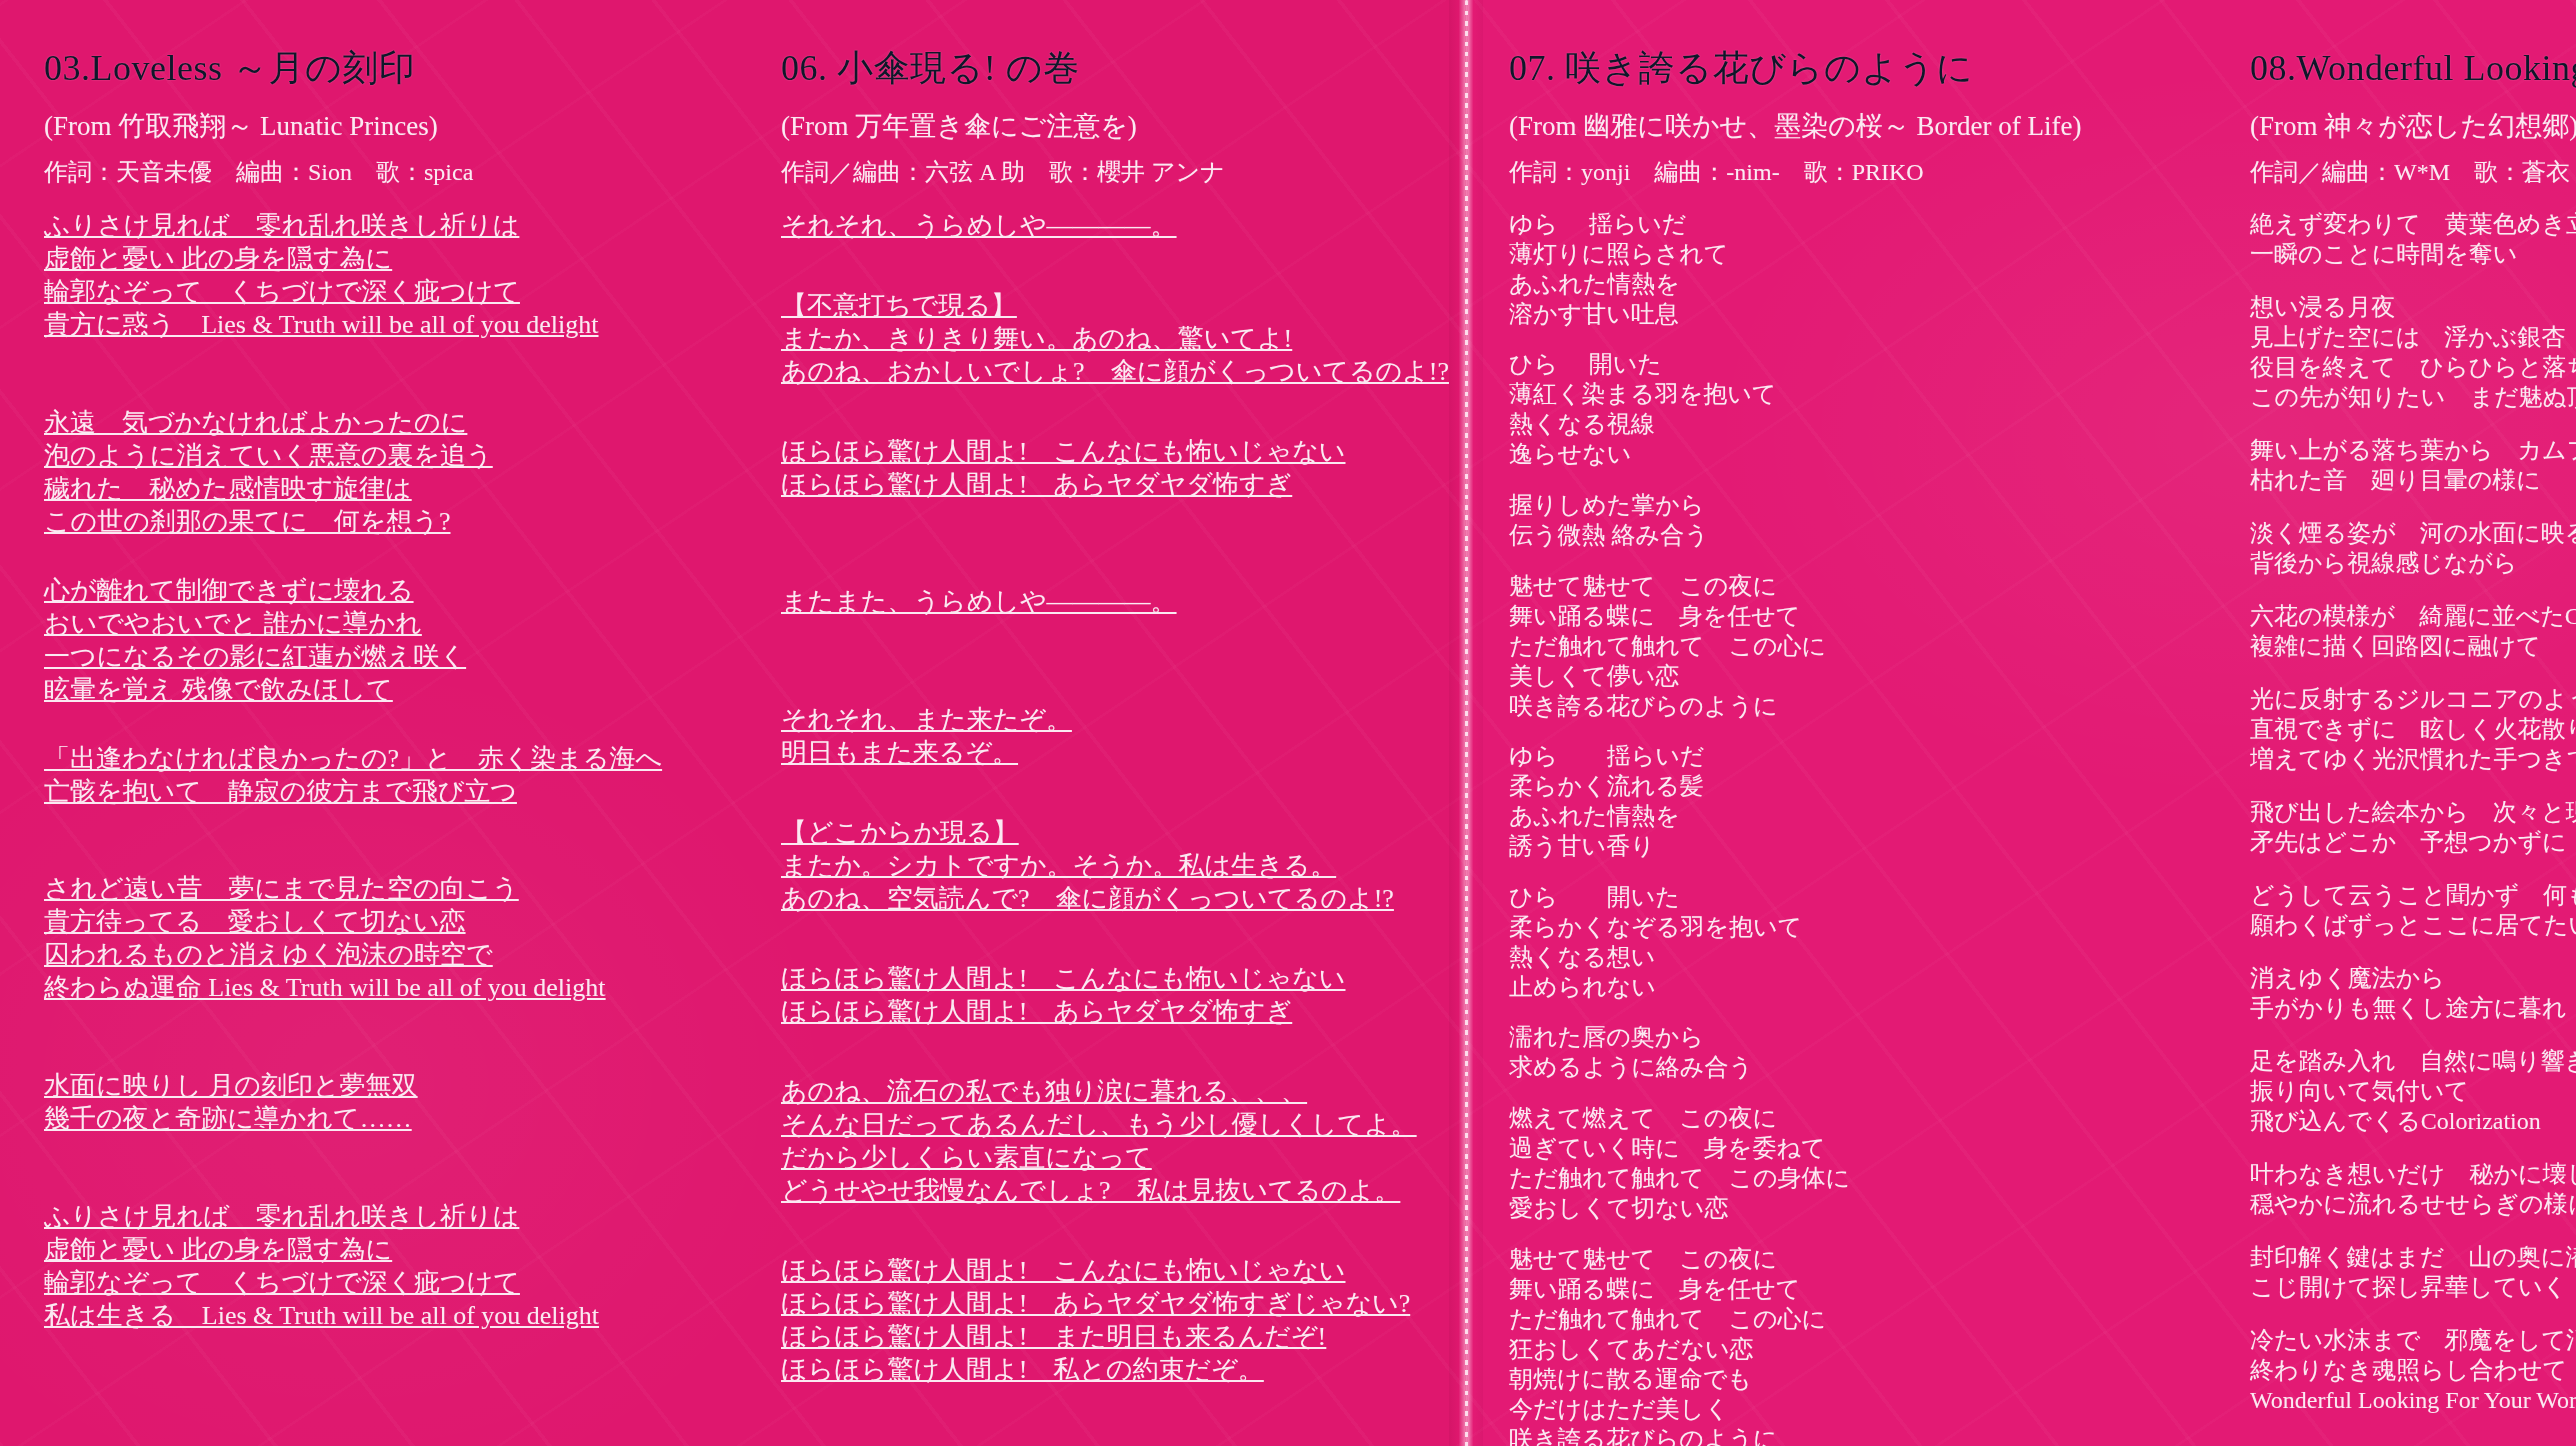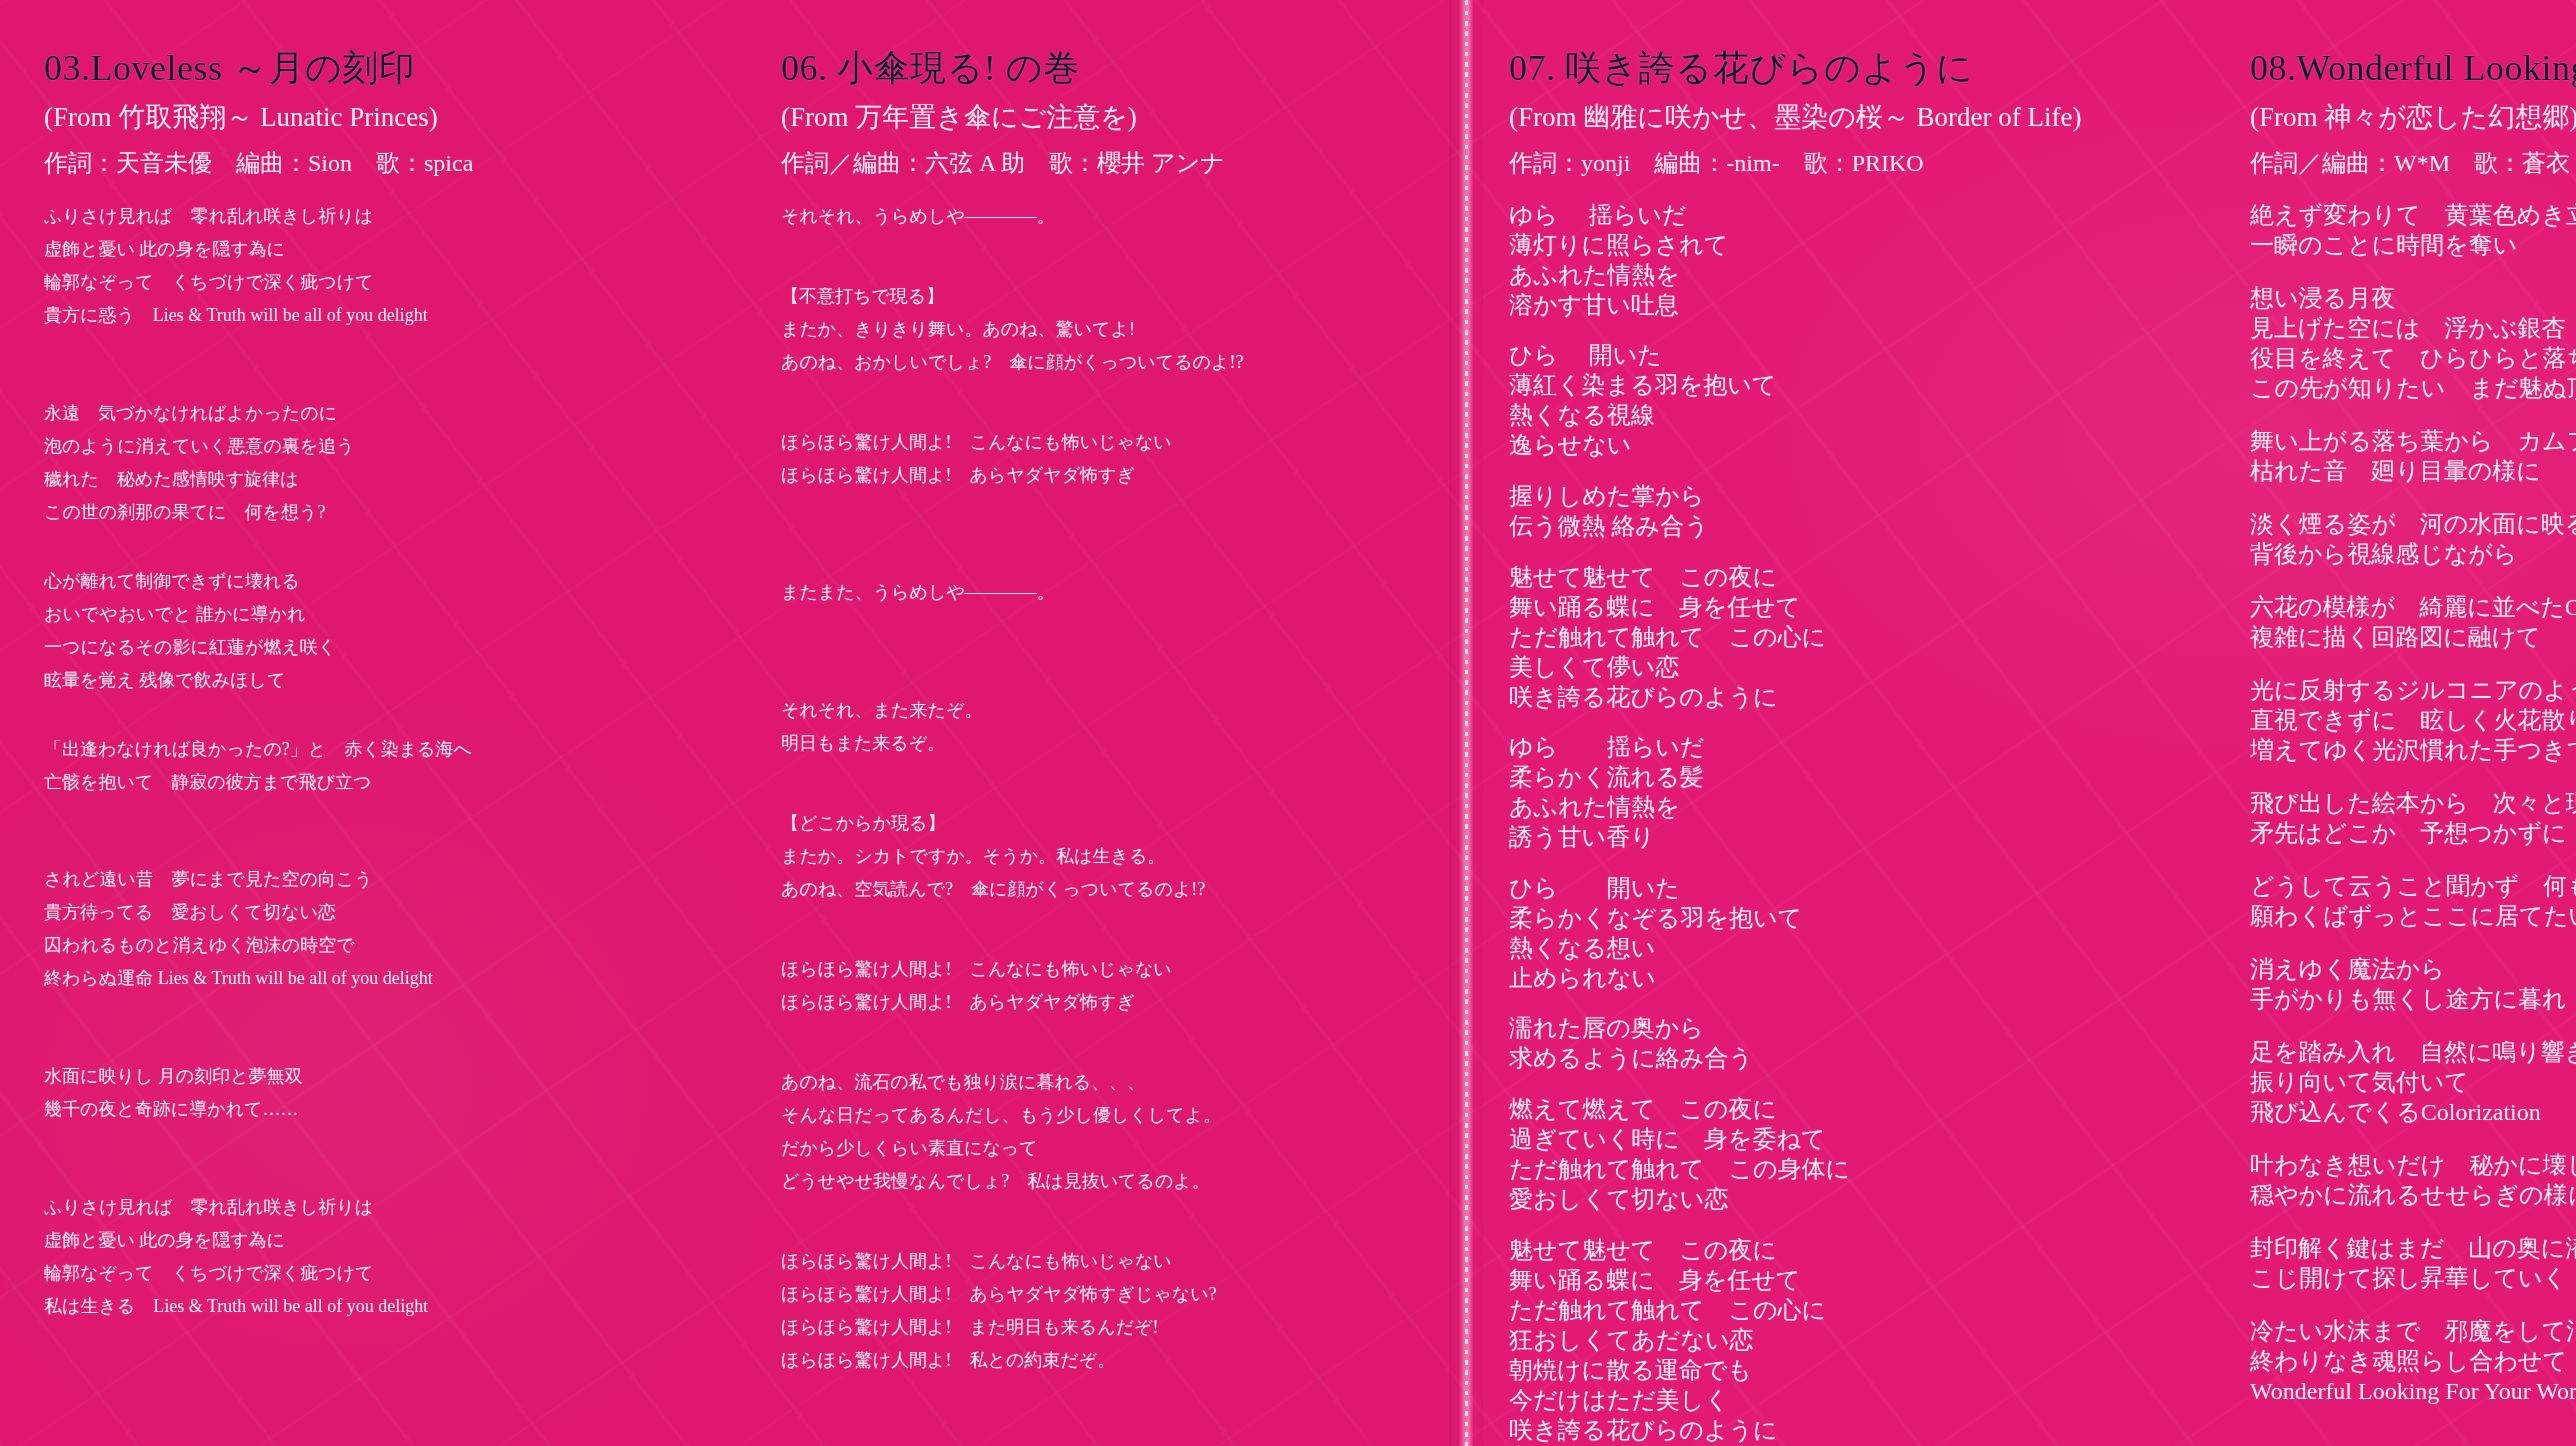--- a/index.html
+++ b/index.html
@@ -69,21 +69,21 @@
     margin: 0;
     font-size: 36px;
     font-weight: normal;
     line-height: 47px;
     letter-spacing: 0.5px;
     color: #0f172a;
     text-shadow: 0 0 1.5px rgba(255,255,255,0.35);
     white-space: nowrap;
   }
   .song .source {
-    margin-top: 7px;
+    margin-top: 16px;
     font-size: 27px;
     line-height: 36px;
     text-shadow: 0 0 1px rgba(255,255,255,0.3);
     white-space: nowrap;
   }
   .song .credits {
     margin-top: 10.3px;
     font-size: 24px;
     line-height: 37px;
     text-shadow: 0 0 1px rgba(255,255,255,0.3);
@@ -96,21 +96,21 @@
   .line {
     white-space: pre;
     text-shadow: 0 0 1px rgba(255,255,255,0.28);
   }
 
   
   .song-1 { left: 44px;   --gap: 36px; }
   .song-2 { left: 781px; --gap: 47px; }
   .song-3 { left: 1509px; --gap: 20.6px; }
   .song-4 { left: 2250px; --gap: 23px; }
-  .song-1 .line, .song-2 .line { font-size: 18px; line-height: 33px; }
+  .song-1 .line, .song-2 .line { font-size: 26px; line-height: 33px; text-decoration: underline; }
   .song-3 .line, .song-4 .line { font-size: 24px; line-height: 30px; }
 </style>
 </head>
 <body>
 
 <div class="booklet">
   <div class="page left"></div>
   <div class="page right"></div>
   <div class="texture"></div>
   <div class="fold">

